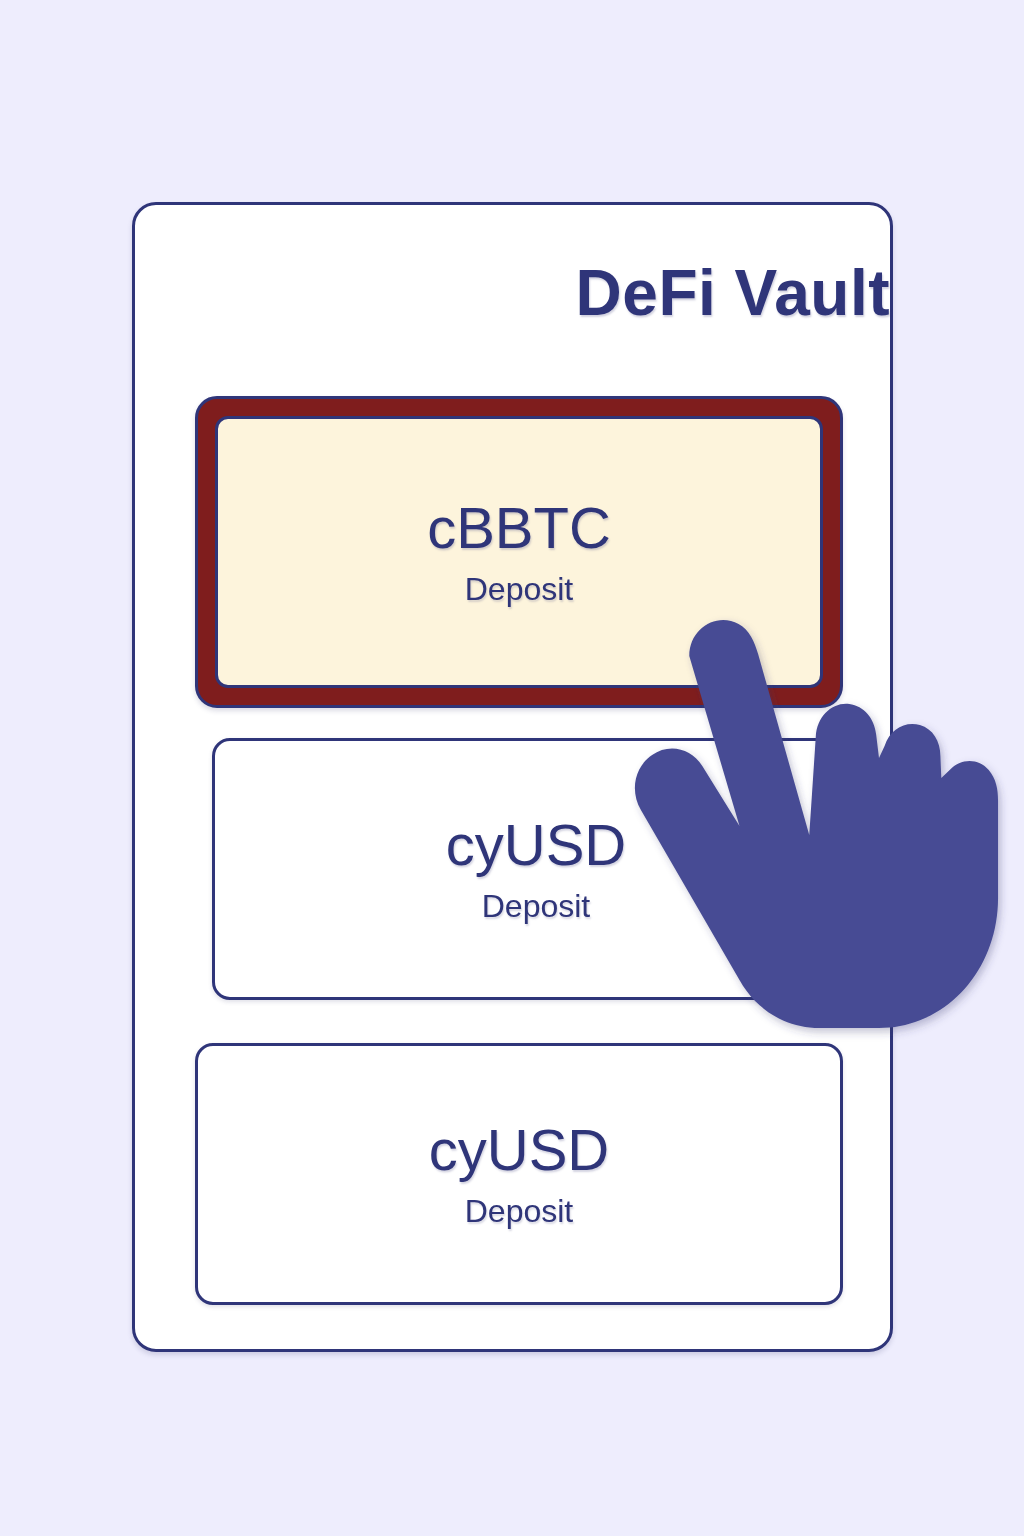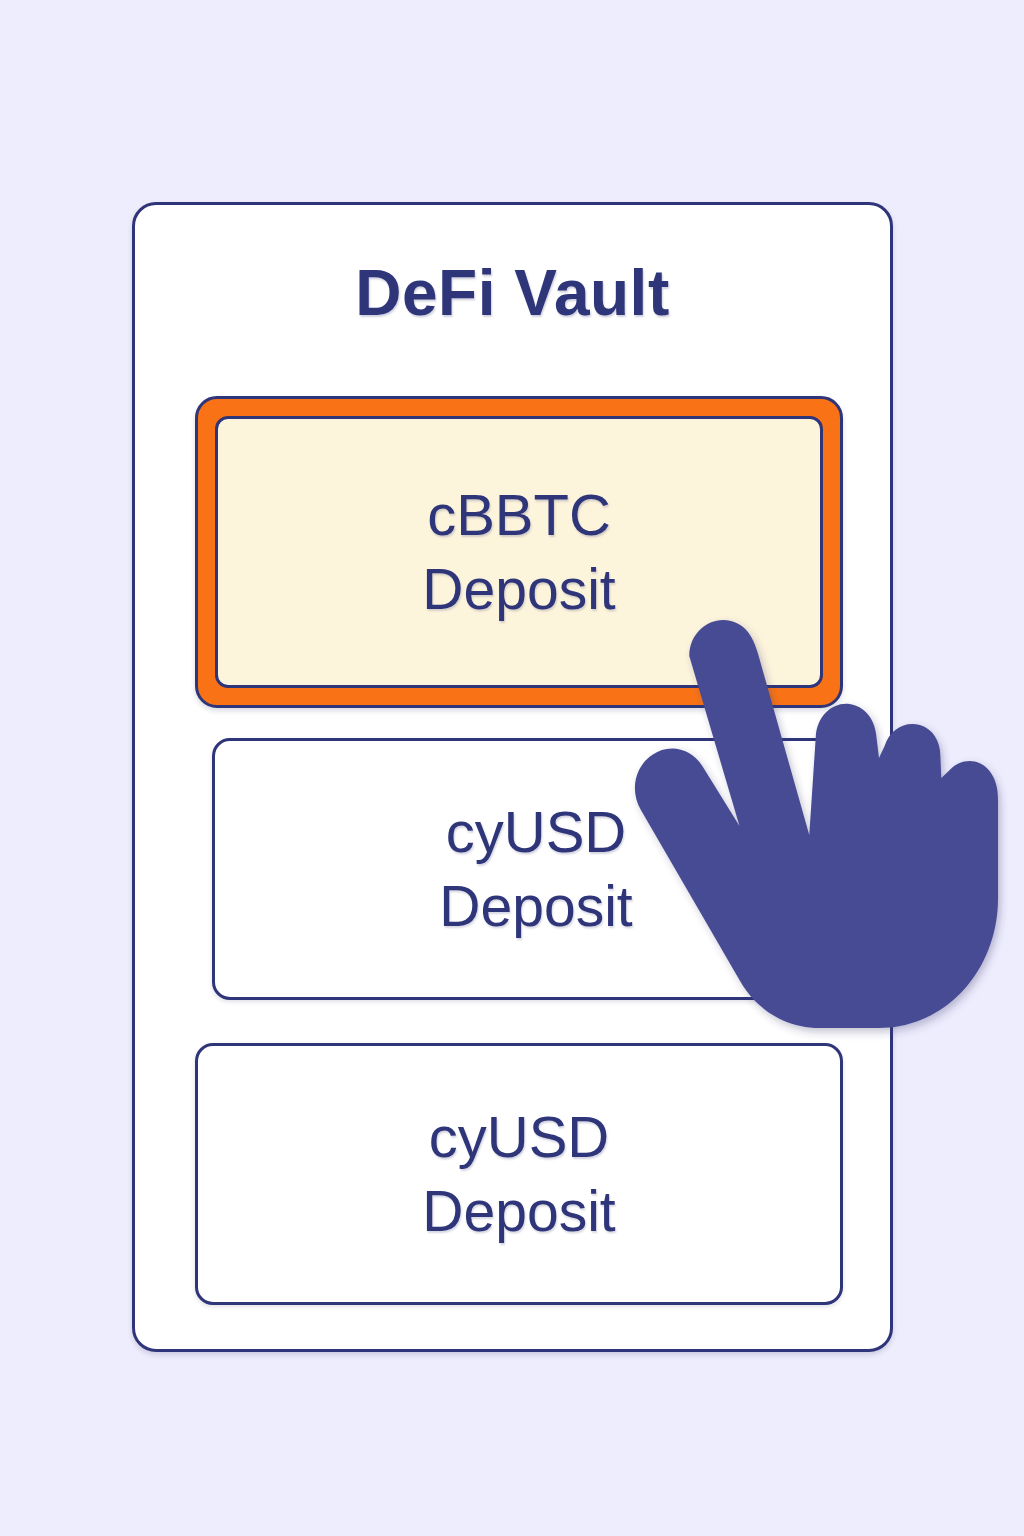--- a/index.html
+++ b/index.html
@@ -38,21 +38,21 @@
     border-radius: 24px;
     box-shadow: 0 3px 5px rgba(60, 60, 110, 0.18);
   }
 
   
   #vault-title {
     position: absolute;
     left: 0;
     top: 56px;
     width: 100%;
-    text-align: center;
+    text-align: right;
     font-size: 64px;
     font-weight: bold;
     letter-spacing: 0.5px;
     color: #2f3579;
     line-height: 1;
     white-space: nowrap;
     text-shadow: 1px 2px 2px rgba(90, 90, 140, 0.28);
   }
 
   
@@ -80,21 +80,21 @@
     display: flex;
     flex-direction: column;
     align-items: center;
     justify-content: center;
   }
 
   
   .option.selected .card-ring {
     width: 648px;
     height: 312px;
-    background: #f97316;
+    background: #7f1d1d;
     border: 3px solid #2f3579;
     border-radius: 22px;
     padding: 17px;
     box-shadow: 0 3px 5px rgba(60, 60, 110, 0.18);
   }
 
   .option.selected .card-inner {
     width: 100%;
     height: 100%;
     background: #fdf4dc;
@@ -110,21 +110,21 @@
     font-size: 58px;
     font-weight: normal;
     color: #2f3579;
     line-height: 1.04;
     letter-spacing: 0px;
     text-shadow: 1px 2px 2px rgba(90, 90, 140, 0.26);
   }
 
   .token-action {
     margin-top: 14px;
-    font-size: 57px;
+    font-size: 32px;
     font-weight: normal;
     color: #2f3579;
     line-height: 1.04;
     text-shadow: 1px 2px 2px rgba(90, 90, 140, 0.24);
   }
 
   
   #option-0 { top: 0px; }
   #option-1 { top: 342px; padding-left: 17px; }
   #option-2 { top: 647px; }

